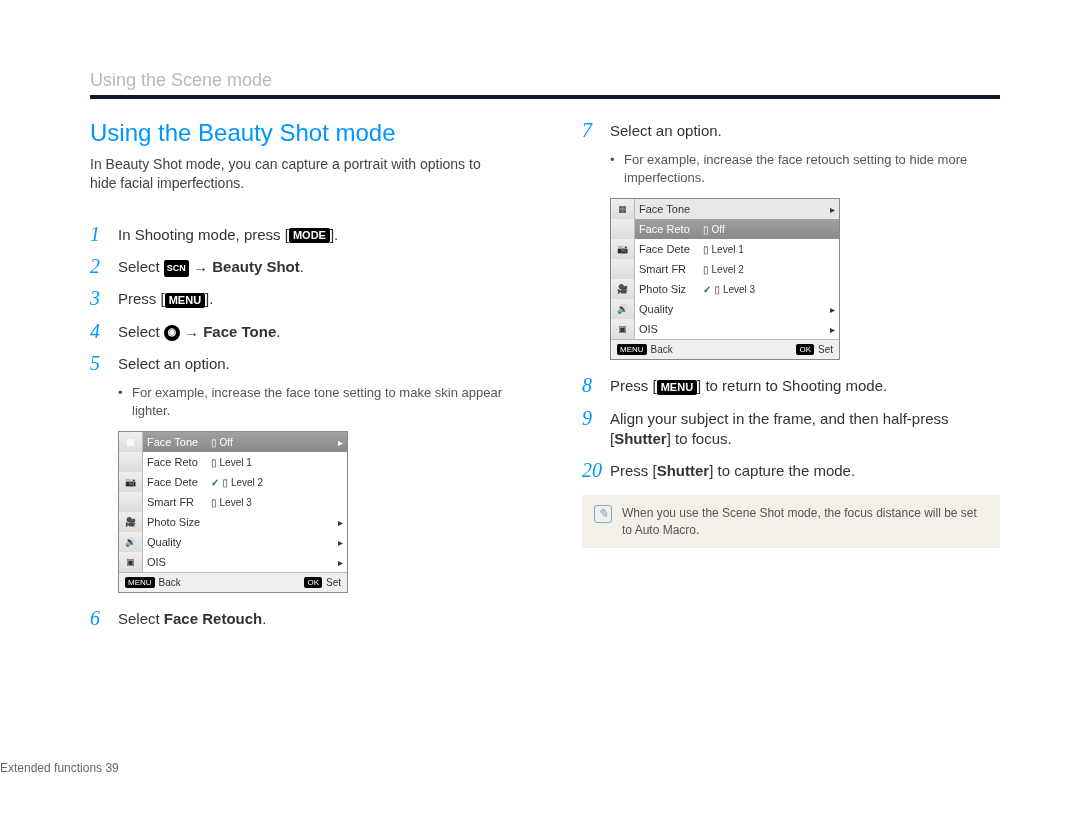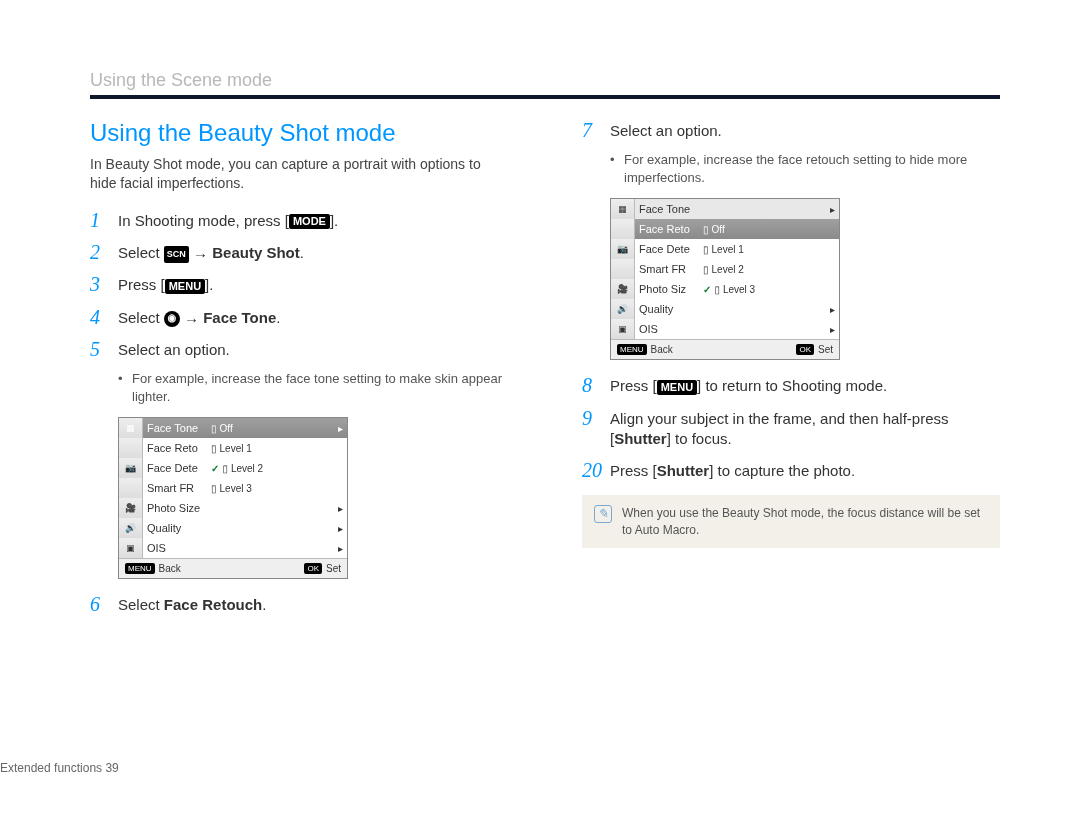--- a/index.html
+++ b/index.html
@@ -24,21 +24,21 @@
   .col { flex: 1; }
   h2.section-title {
     color: #0096ff;
     font-size: 24px;
     font-weight: 400;
     margin-bottom: 8px;
   }
   .intro {
     font-size: 14px;
     line-height: 1.35;
-    margin-bottom: 16px;
+    margin-bottom: 30px;
     color: #444;
   }
   .step { display: flex; margin-bottom: 10px; font-size: 15px; }
   .step-num {
     color: #0096ff;
     font-size: 20px;
     font-style: italic;
     font-family: Georgia, serif;
     width: 28px;
     flex-shrink: 0;
@@ -357,27 +357,27 @@
     <div class="step">
       <div class="step-num">9</div>
       <div class="step-body">
         <span>Align your subject in the frame, and then half-press [</span><span class="bold">Shutter</span><span>] to focus.</span>
       </div>
     </div>
 
     <div class="step">
       <div class="step-num">20</div>
       <div class="step-body">
-        <span>Press [</span><span class="bold">Shutter</span><span>] to capture the photo.</span>
+        <span>Press [</span><span class="bold">Shutter</span><span>] to capture the mode.</span>
       </div>
     </div>
 
     <div class="note">
       <div class="note-icon">✎</div>
-      <div>When you use the Beauty Shot mode, the focus distance will be set to Auto Macro.</div>
+      <div>When you use the Scene Shot mode, the focus distance will be set to Auto Macro.</div>
     </div>
   </div>
 </div>
 
 <div class="footer">
   <span>Extended functions</span>
   <span>39</span>
 </div>
 
 </body></html>

